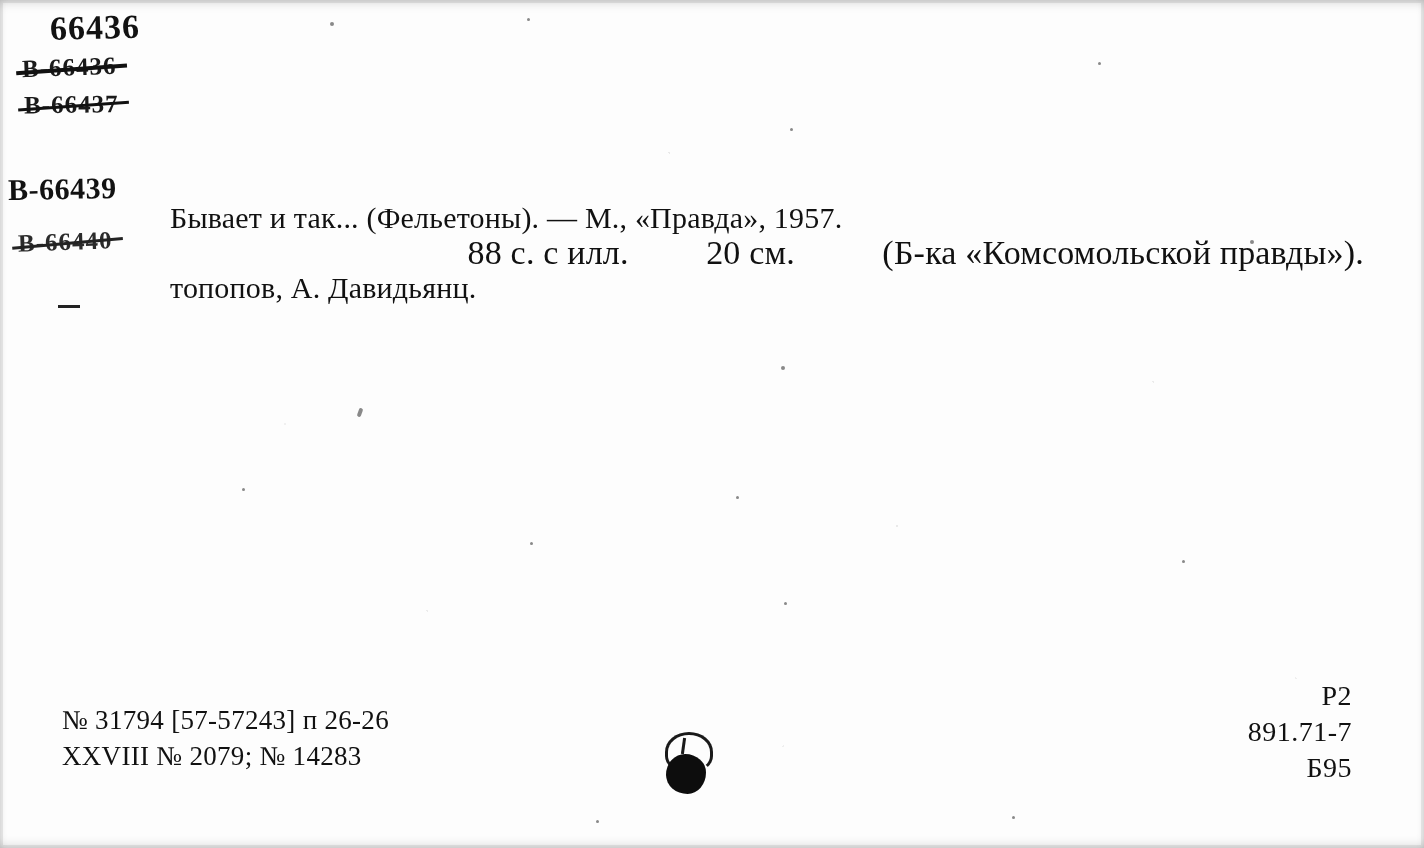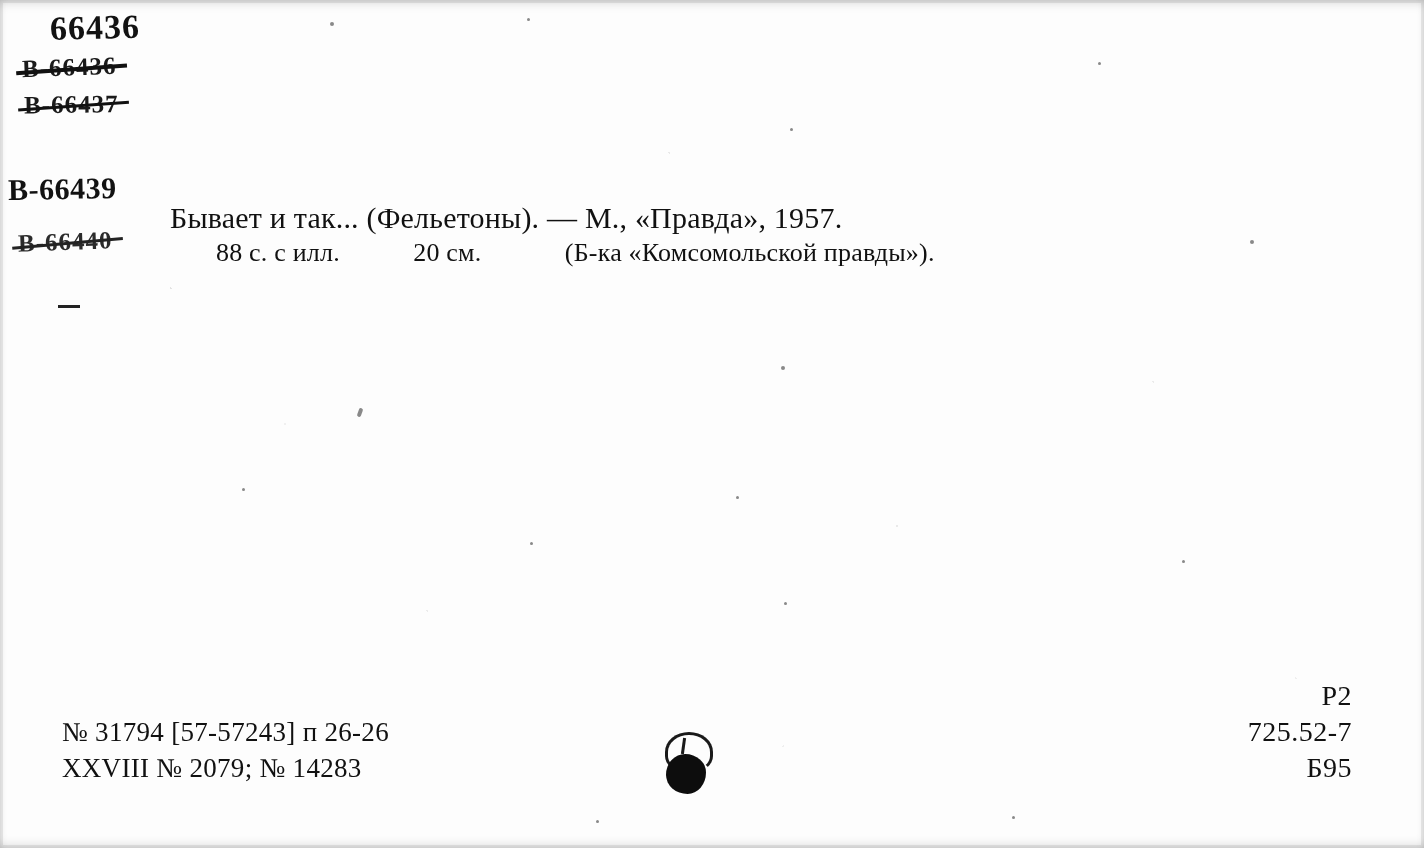--- a/index.html
+++ b/index.html
@@ -110,26 +110,26 @@
     right: 60px;
     font-size: 30px;
     line-height: 35px;
     margin-top: 32px;
   }
   .body-text .l {
     white-space: nowrap;
     letter-spacing: 0.2px;
   }
   .indent { padding-left: 46px; }
-  .sm { font-size: 26px; }
+  .sm { font-size: 34px; text-align: right; }
 
   .footer {
     position: absolute;
     left: 62px;
-    bottom: 62px;
+    bottom: 74px;
     font-size: 27px;
     line-height: 36px;
     letter-spacing: 0.3px;
   }
   .footer .l { white-space: nowrap; }
 
   .classmark {
     position: absolute;
     right: 72px;
     bottom: 62px;
@@ -221,32 +221,33 @@
 
   <div class="body-text">
     <div class="l">Бывает и так... (Фельетоны). — М., «Правда», 1957.</div>
     <div class="l indent sm">
       <span>88 с. с илл.</span>
       <span style="display:inline-block;width:60px;"></span>
       <span>20 см.</span>
       <span style="display:inline-block;width:70px;"></span>
       <span>(Б-ка «Комсомольской правды»).</span>
     </div>
+    <div class="l">топопов, А. Давидьянц.</div>
   </div>
 
   <div class="footer">
     <div class="l">№ 31794 [57-57243] п    26-26</div>
     <div class="l">XXVIII № 2079; № 14283</div>
   </div>
 
   <div class="punch">
     <div class="arc"></div>
     <div class="tail"></div>
     <div class="blob"></div>
   </div>
 
   <div class="classmark">
     <div>Р2</div>
-    <div>725.52-7</div>
+    <div>891.71-7</div>
     <div>Б95</div>
   </div>
 
 </div>
 
 </body></html>

